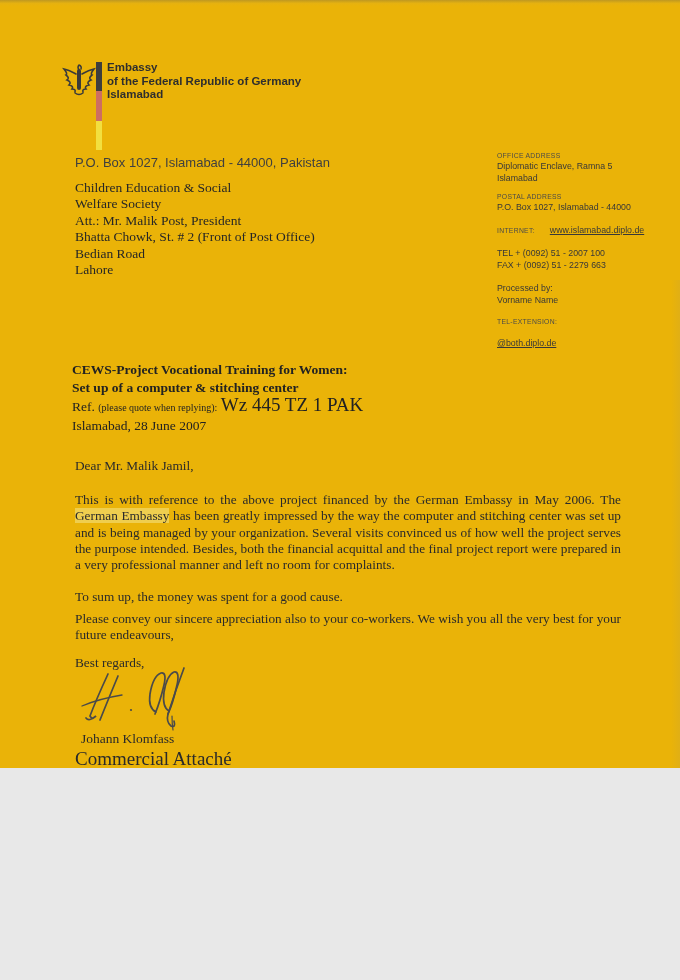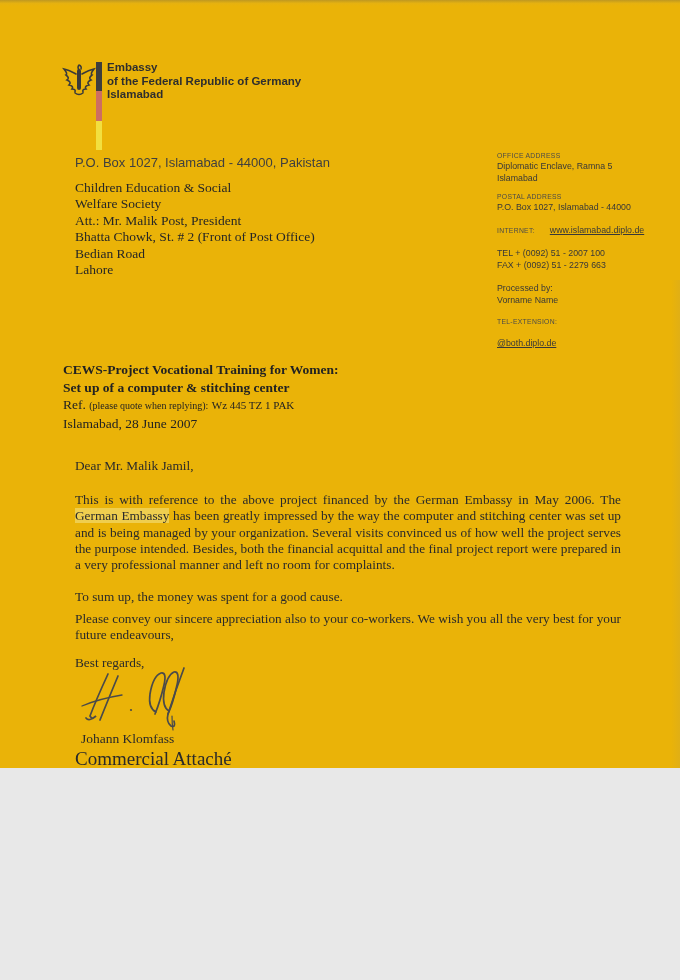--- a/index.html
+++ b/index.html
@@ -33,24 +33,24 @@
   
   .contact-panel { position:absolute; left:497px; top:151px; width:170px;
     font-family:"Liberation Sans", sans-serif; color:#3c3c3c; }
   .cp-label { font-size:6.8px; letter-spacing:0.3px; color:#4a4a4a; line-height:9px; }
   .cp-value { font-size:8.8px; line-height:12px; color:#383838; }
   .cp-gap-s { height:8px; } .cp-gap-m { height:11px; }
   .cp-link { text-decoration:underline; }
   .cp-inline { display:flex; align-items:baseline; gap:15px; }
 
   
-  .subject { position:absolute; left:63px; top:361px; font-size:13.5px; line-height:17.5px; color:#222; }
+  .subject { position:absolute; left:72px; top:361px; font-size:13.5px; line-height:17.5px; color:#222; }
   .subject .bold { font-weight:bold; }
   .ref-note { font-size:10px; }
-  .ref-value { font-size:11px;text-align:right; }
+  .ref-value { font-size:19px;text-align:right; }
 
   
   .body-text { position:absolute; left:75px; width:546px;
     font-size:13.3px; line-height:16.3px; color:#2a2a2a; }
   .justify { text-align:justify; }
   .salutation { top:458px; }
   .para1 { top:492px; }
   .para2 { top:589px; }
   .para3 { top:611px; }
   .closing { top:655px; }

